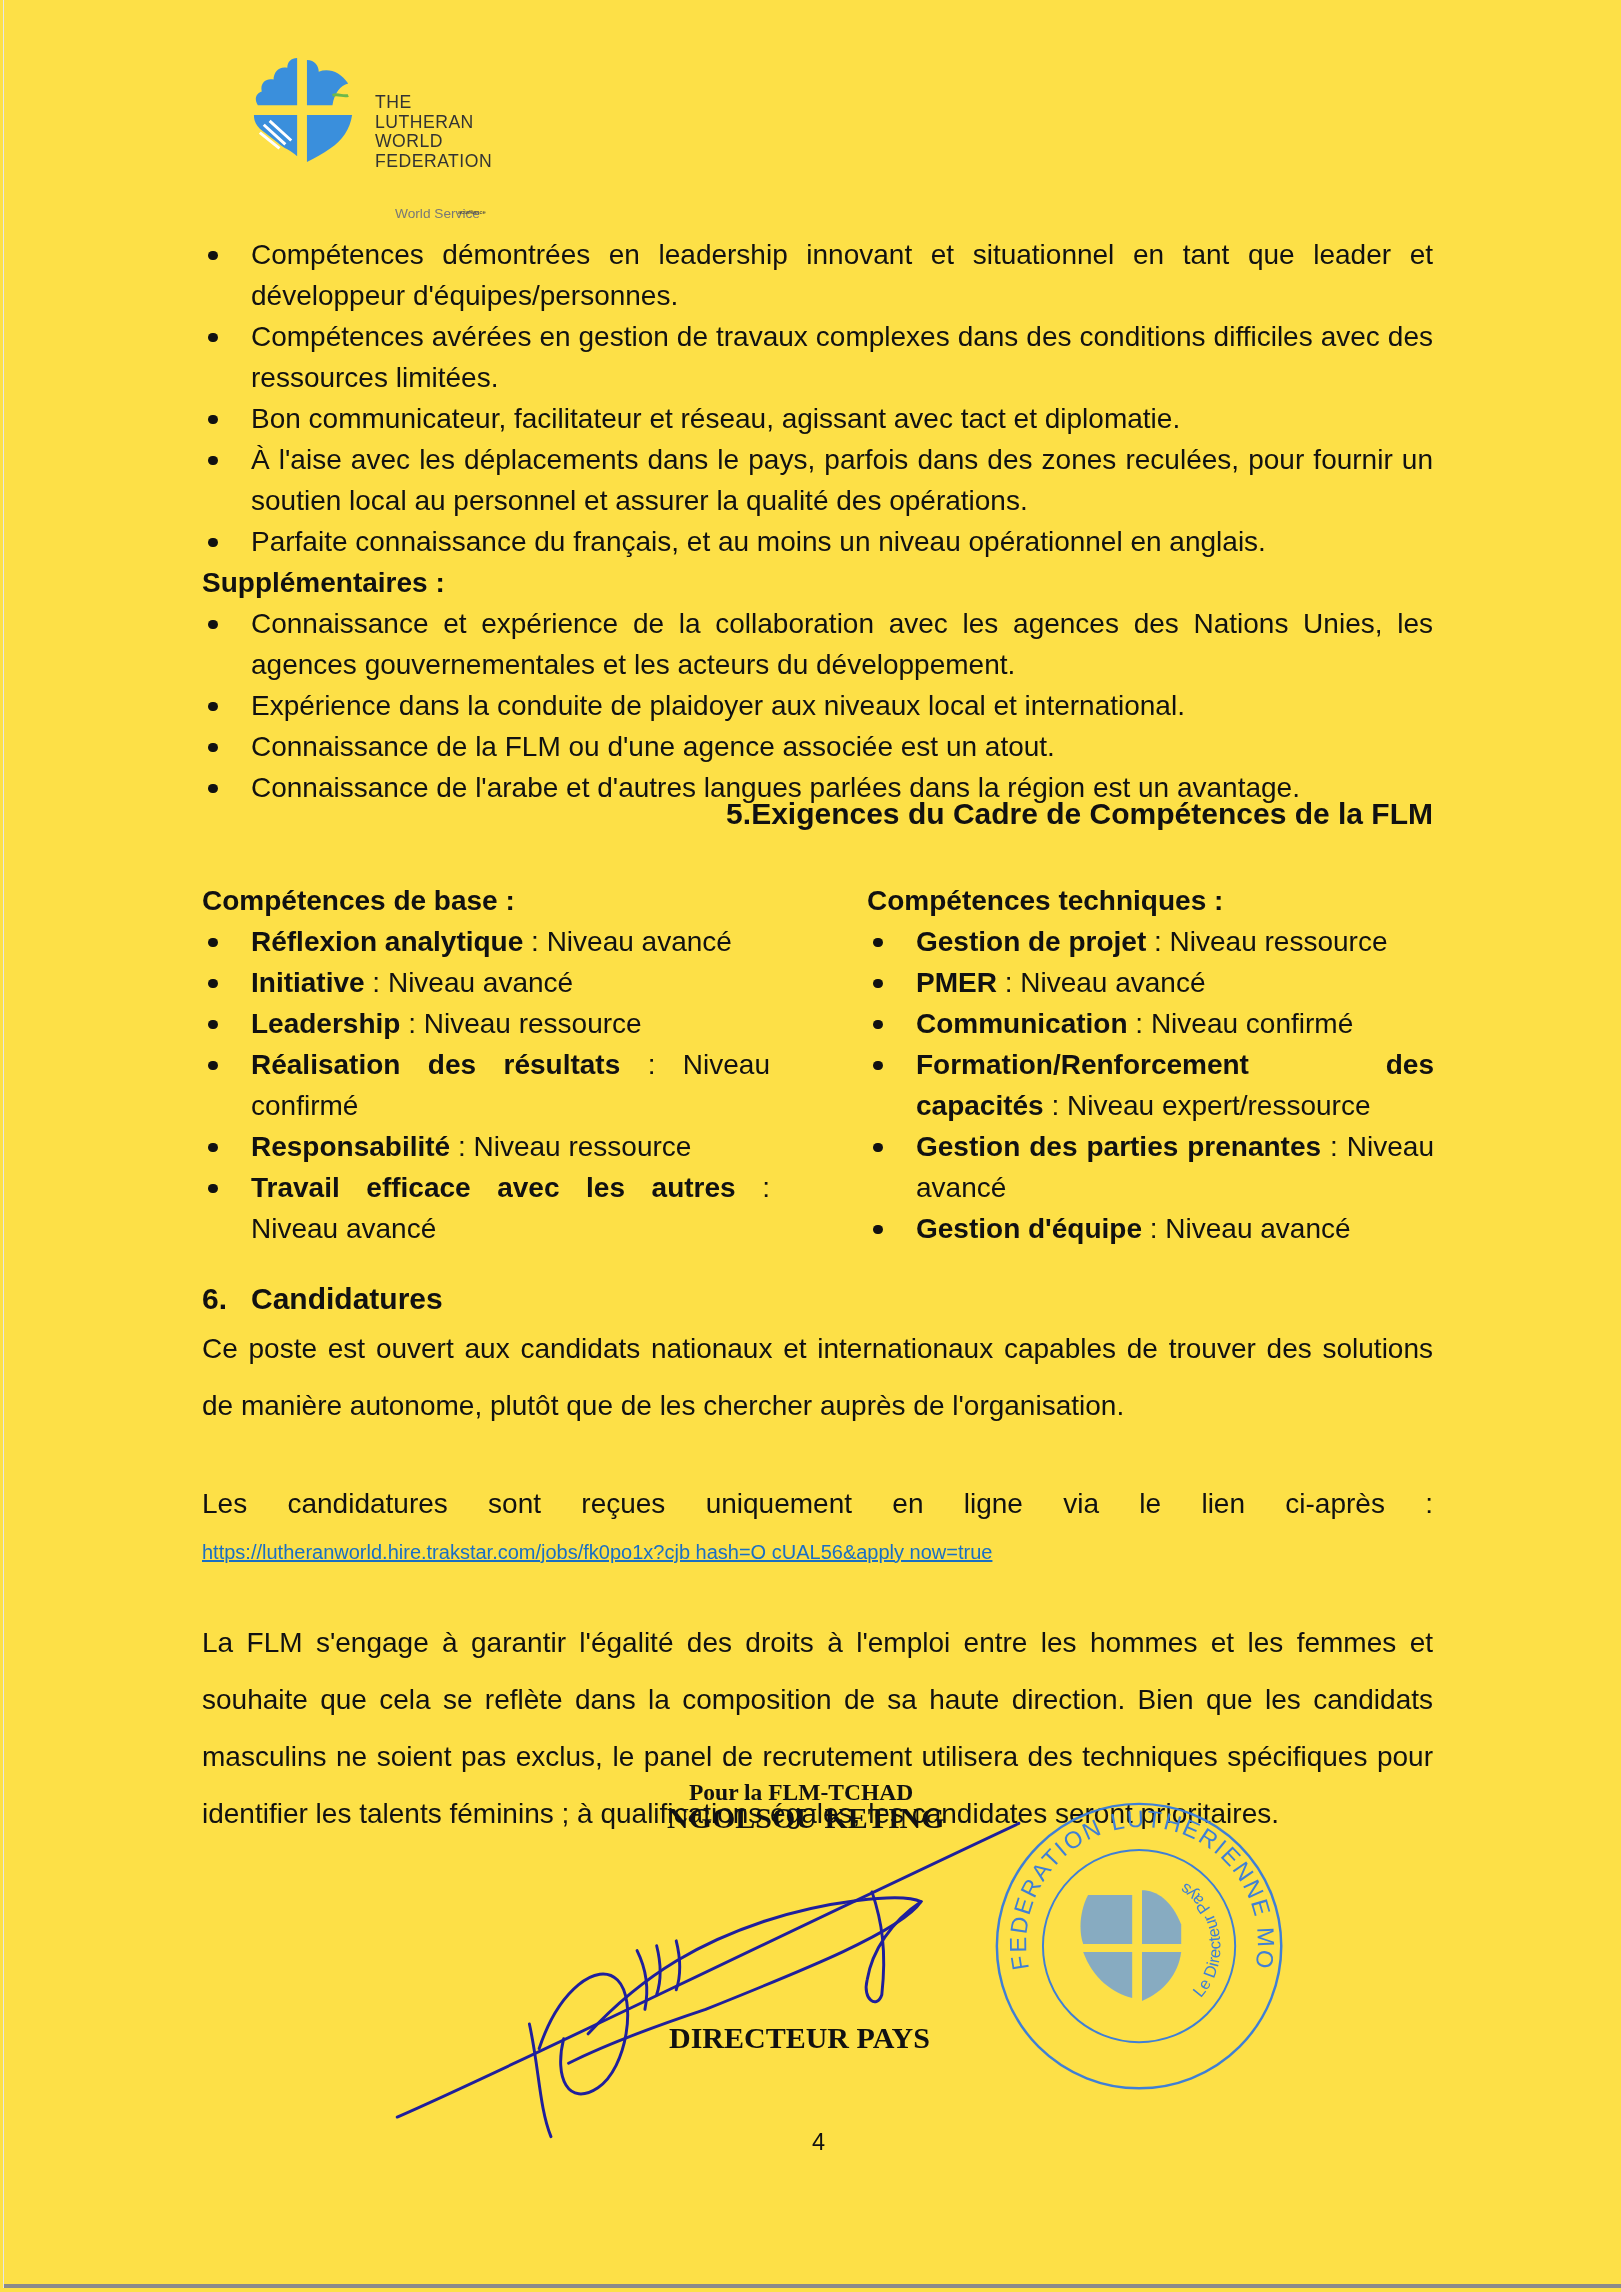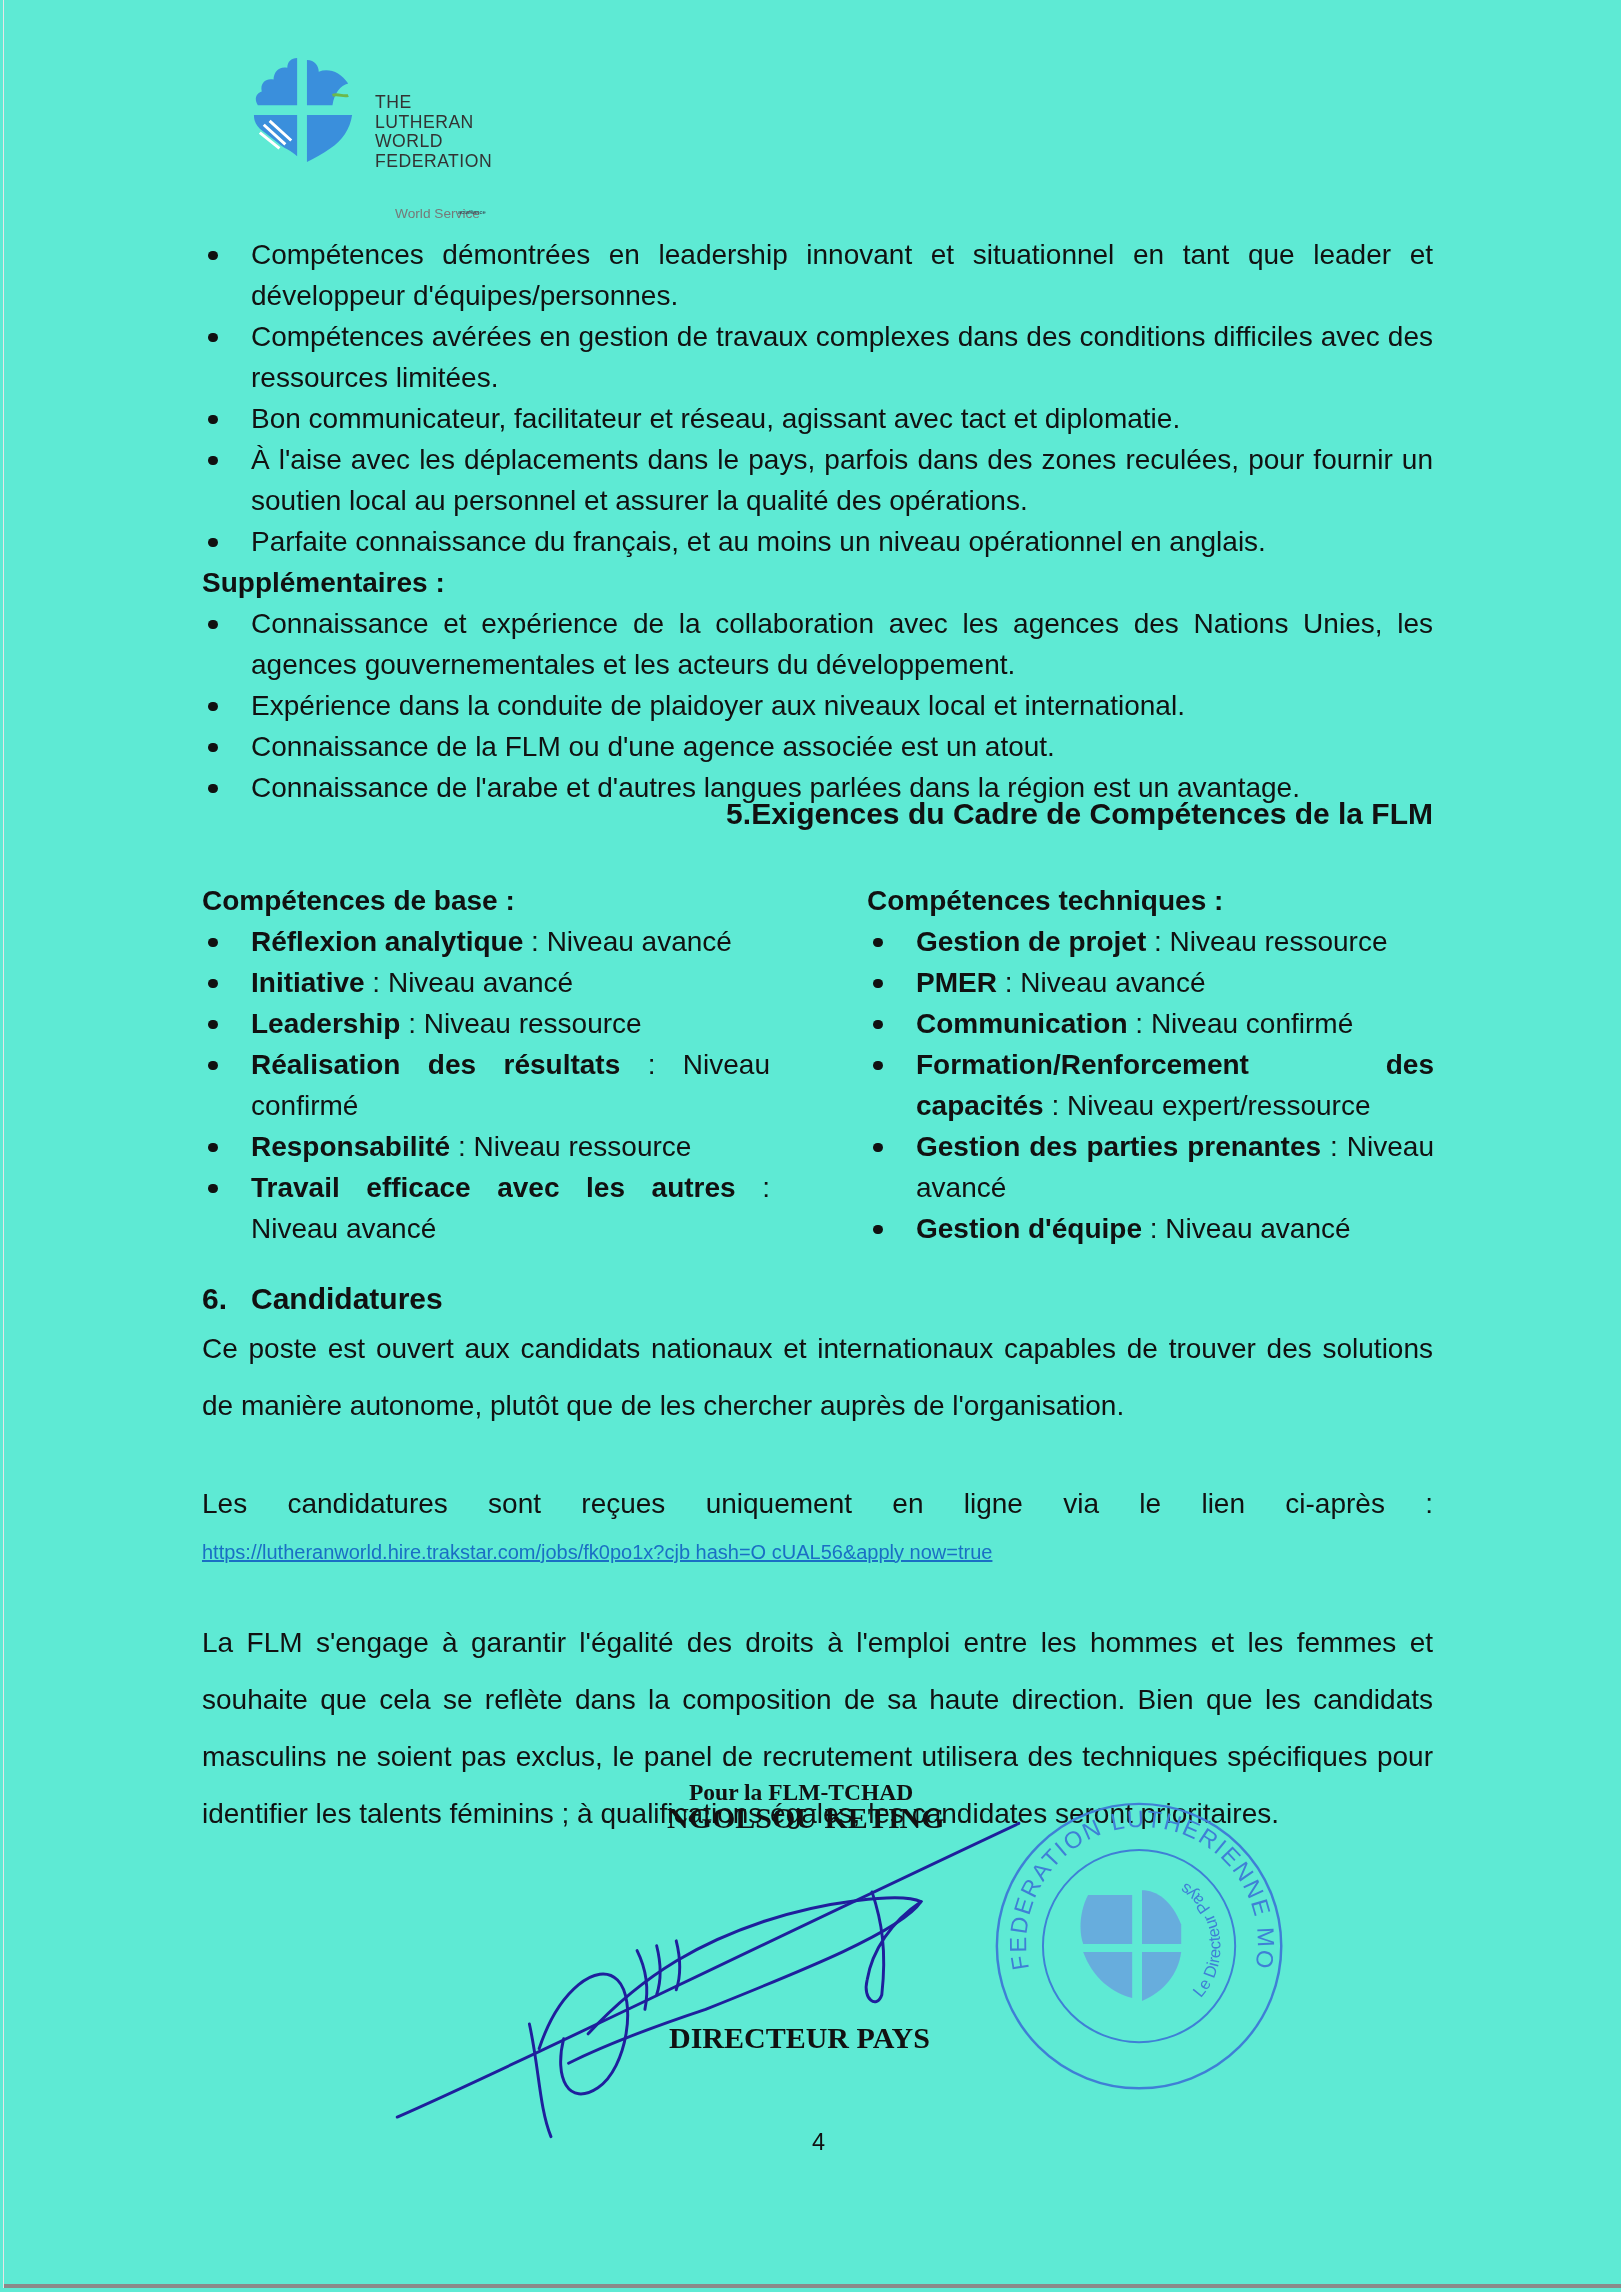--- a/index.html
+++ b/index.html
@@ -1,18 +1,18 @@
 <!DOCTYPE html>
 <html><head>
 <meta charset="utf-8">
 <style>
   html, body { margin: 0; padding: 0; background: #ffffff; }
   body { width: 1621px; height: 2293px; position: relative; overflow: hidden;
          font-family: "Liberation Sans", sans-serif; color: #111; }
-  .page { position: absolute; left: 0; top: 0; width: 1621px; height: 2293px; background: #5eead4; }
+  .page { position: absolute; left: 0; top: 0; width: 1621px; height: 2293px; background: #fde047; }
   .page-edge { position: absolute; left: 3.9px; right: 0; top: 2284px; height: 3.9px; background: #8a8a8a; }
   .page-edge-left { position: absolute; left: 2.9px; top: 0; width: 1px; height: 2288px; background: #e6e6e6; }
 
   
   .logo { position: absolute; left: 250px; top: 54px; width: 255px; height: 167px; }
   .logo svg { position: absolute; left: 0; top: 0; }
   .logo-text { position: absolute; left: 125px; top: 39px; font-size: 17.6px; line-height: 19.6px; color: #333; letter-spacing: 0.5px; }
   .logo-text div { white-space: nowrap; }
   .logo-sub { position: absolute; left: 145px; top: 130px; font-size: 13.7px; color: #777; white-space: nowrap; margin-top: 22px; }
   .logo-alliance { position: absolute; left: 208px; top: 155px; font-size: 5.9px; color: #334; white-space: nowrap; }

